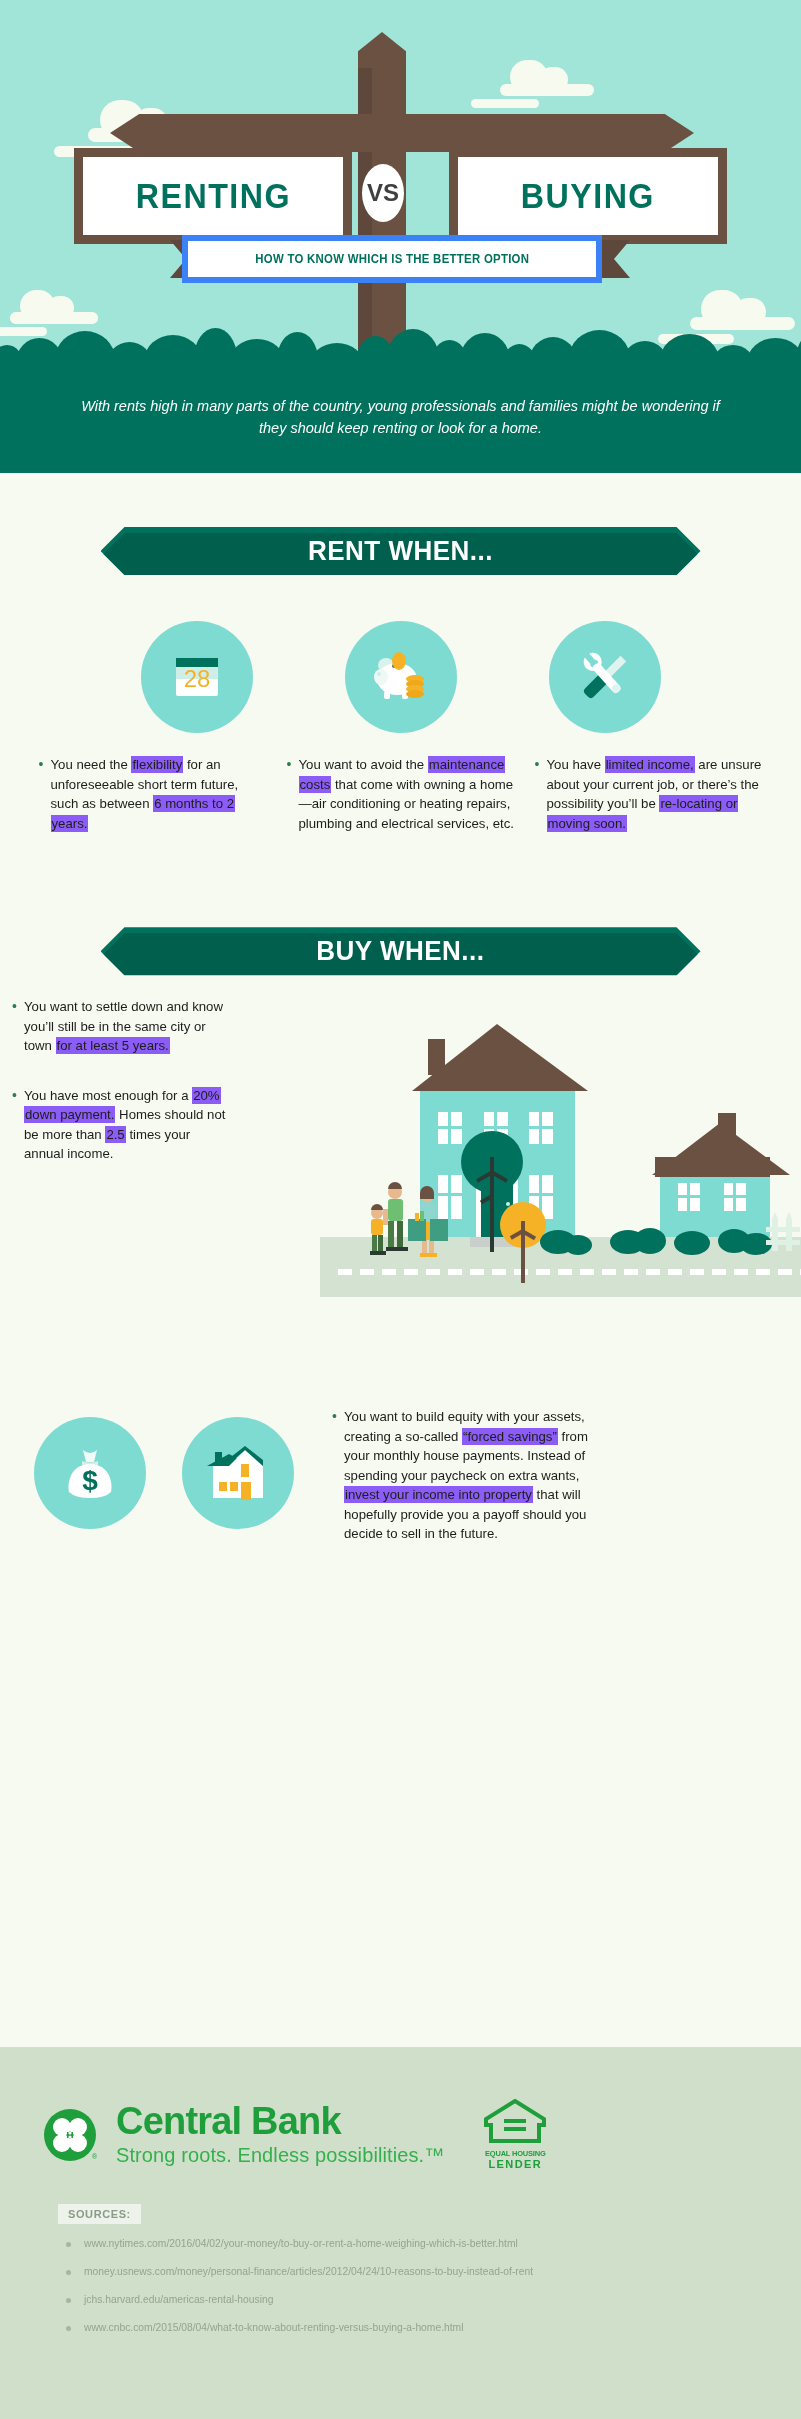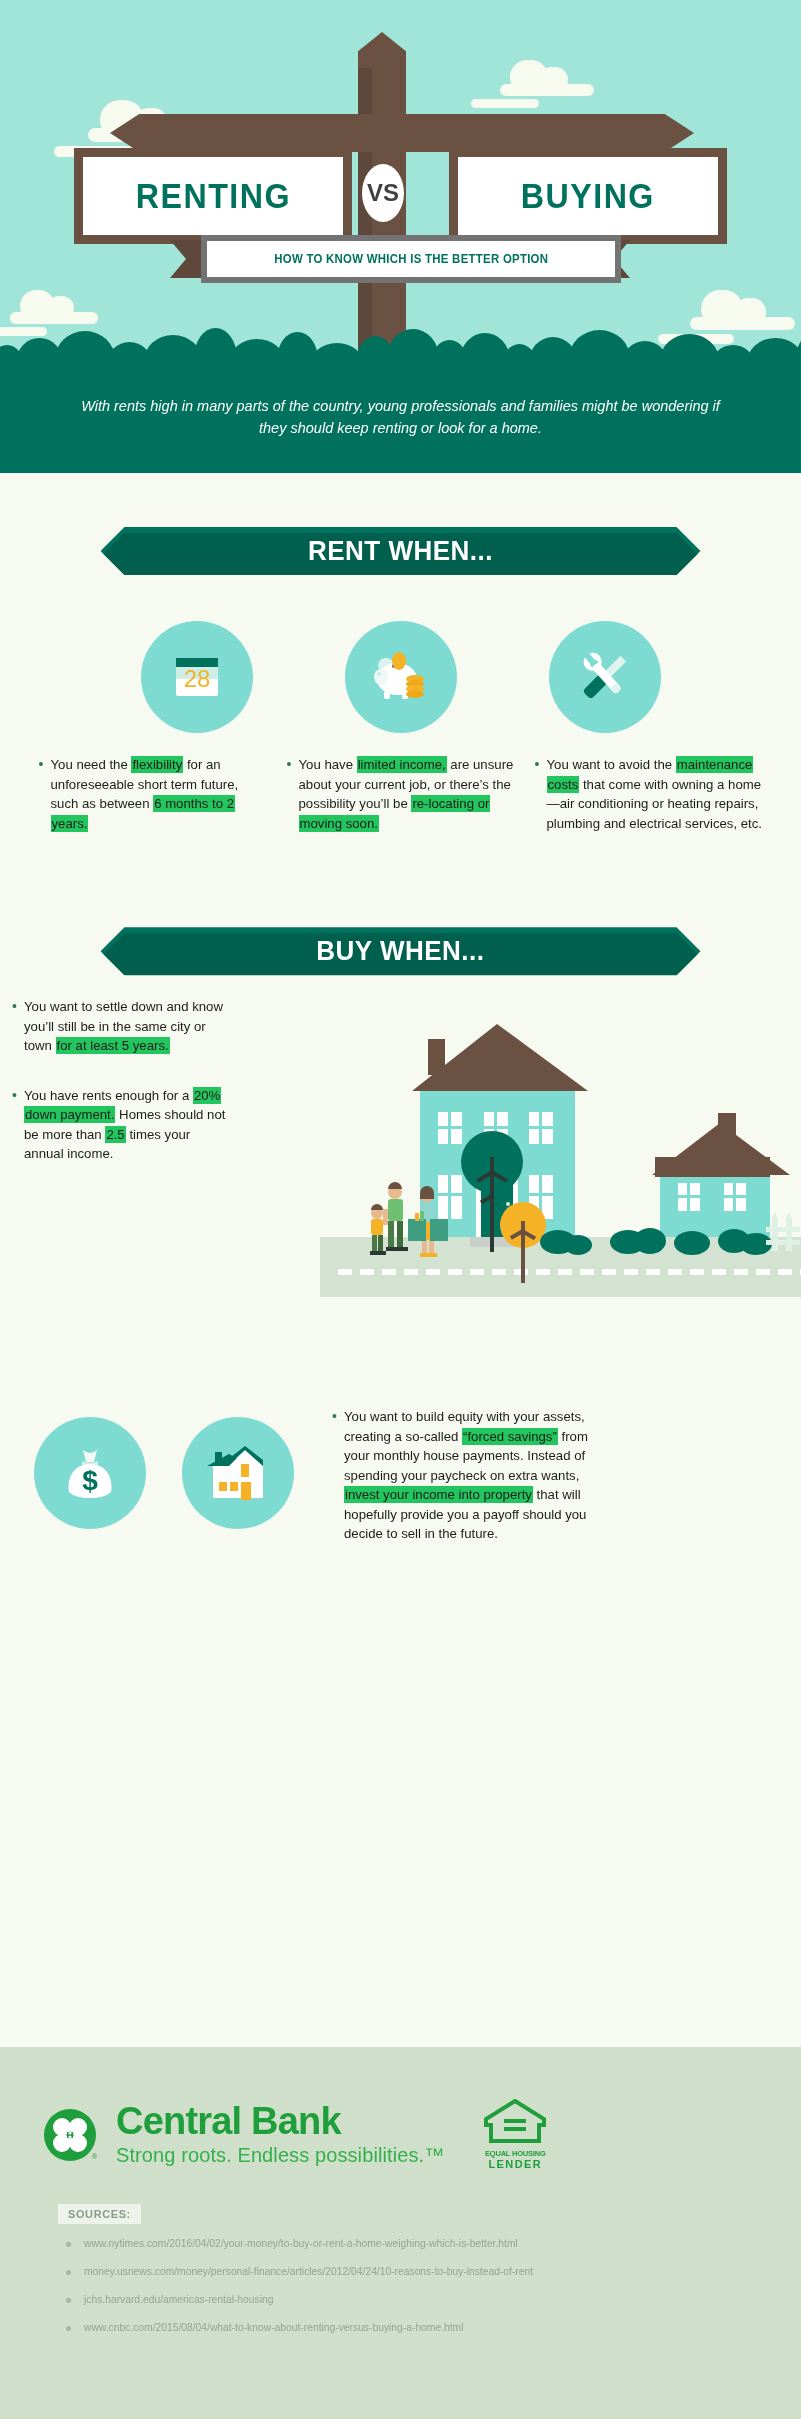--- a/index.html
+++ b/index.html
@@ -116,23 +116,23 @@
   }
   .ribbon-tail {
     position: absolute; top: 0;
     width: 40px; height: 38px;
     background: #5e483b;
   }
   .ribbon-tail.l { left: 0;  clip-path: polygon(0 0, 100% 0, 100% 100%, 0 100%, 40% 50%); }
   .ribbon-tail.r { right: 0; clip-path: polygon(0 0, 100% 0, 60% 50%, 100% 100%, 0 100%); }
   .ribbon-body {
     position: absolute;
-    left: 31px; top: -5px;
+    left: 12px; top: -5px;
     width: 420px; height: 48px;
-    background: #737373;
+    background: #3b82f6;
     padding: 6px;
   }
   .ribbon-inner {
     width: 100%; height: 100%;
     background: #fff;
     display: flex; align-items: center; justify-content: center;
   }
   .ribbon-text {
     color: #00715c;
     font-family: "Liberation Sans Narrow", "Liberation Sans", sans-serif;
@@ -234,21 +234,21 @@
     line-height: 1.48;
   }
   ul.blist li:before {
     content: "•";
     position: absolute;
     left: 0; top: -1px;
     color: #2e7d4f;
     font-size: 14px;
   }
   .hl {
-    background: #22c55e;
+    background: #8b5cf6;
     padding: 1px 1px;
     box-decoration-break: clone;
     -webkit-box-decoration-break: clone;
   }
 
   
   .buy-body {
     position: relative;
     width: 801px;
     height: 390px;
@@ -509,42 +509,42 @@
   </div>
 
   <div class="bullets-row">
     <div class="bullet-col">
       <ul class="blist">
         <li><span>You need the </span><span class="hl">flexibility</span><span> for an unforeseeable short term future, such as between </span><span class="hl">6 months to 2 years.</span></li>
       </ul>
     </div>
     <div class="bullet-col">
       <ul class="blist">
-        <li><span>You have </span><span class="hl">limited income,</span><span> are unsure about your current job, or there’s the possibility you’ll be </span><span class="hl">re-locating or moving soon.</span></li>
+        <li><span>You want to avoid the </span><span class="hl">maintenance costs</span><span> that come with owning a home —air conditioning or heating repairs, plumbing and electrical services, etc.</span></li>
       </ul>
     </div>
     <div class="bullet-col">
       <ul class="blist">
-        <li><span>You want to avoid the </span><span class="hl">maintenance costs</span><span> that come with owning a home —air conditioning or heating repairs, plumbing and electrical services, etc.</span></li>
+        <li><span>You have </span><span class="hl">limited income,</span><span> are unsure about your current job, or there’s the possibility you’ll be </span><span class="hl">re-locating or moving soon.</span></li>
       </ul>
     </div>
   </div>
 
   <div style="margin-top:76px;" class="banner-wrap">
     <div class="banner">
       <div class="banner-shadow"></div>
       <span class="banner-text">BUY WHEN...</span>
     </div>
   </div>
 
   <div class="buy-body">
     <div class="buy-bullets">
       <ul class="blist">
         <li style="margin-bottom:30px;"><span>You want to settle down and know you’ll still be in the same city or town </span><span class="hl">for at least 5 years.</span></li>
-        <li style="margin-bottom:30px;"><span>You have rents enough for a </span><span class="hl">20% down payment.</span><span> Homes should not be more than </span><span class="hl">2.5</span><span> times your annual income.</span></li>
+        <li style="margin-bottom:30px;"><span>You have most enough for a </span><span class="hl">20% down payment.</span><span> Homes should not be more than </span><span class="hl">2.5</span><span> times your annual income.</span></li>
       </ul>
     </div>
 
     <div class="scene">
       <div class="ground"></div>
       <div id="road">
           <div class="road-dash" style="left: 18px;"></div>
           <div class="road-dash" style="left: 40px;"></div>
           <div class="road-dash" style="left: 62px;"></div>
           <div class="road-dash" style="left: 84px;"></div>

